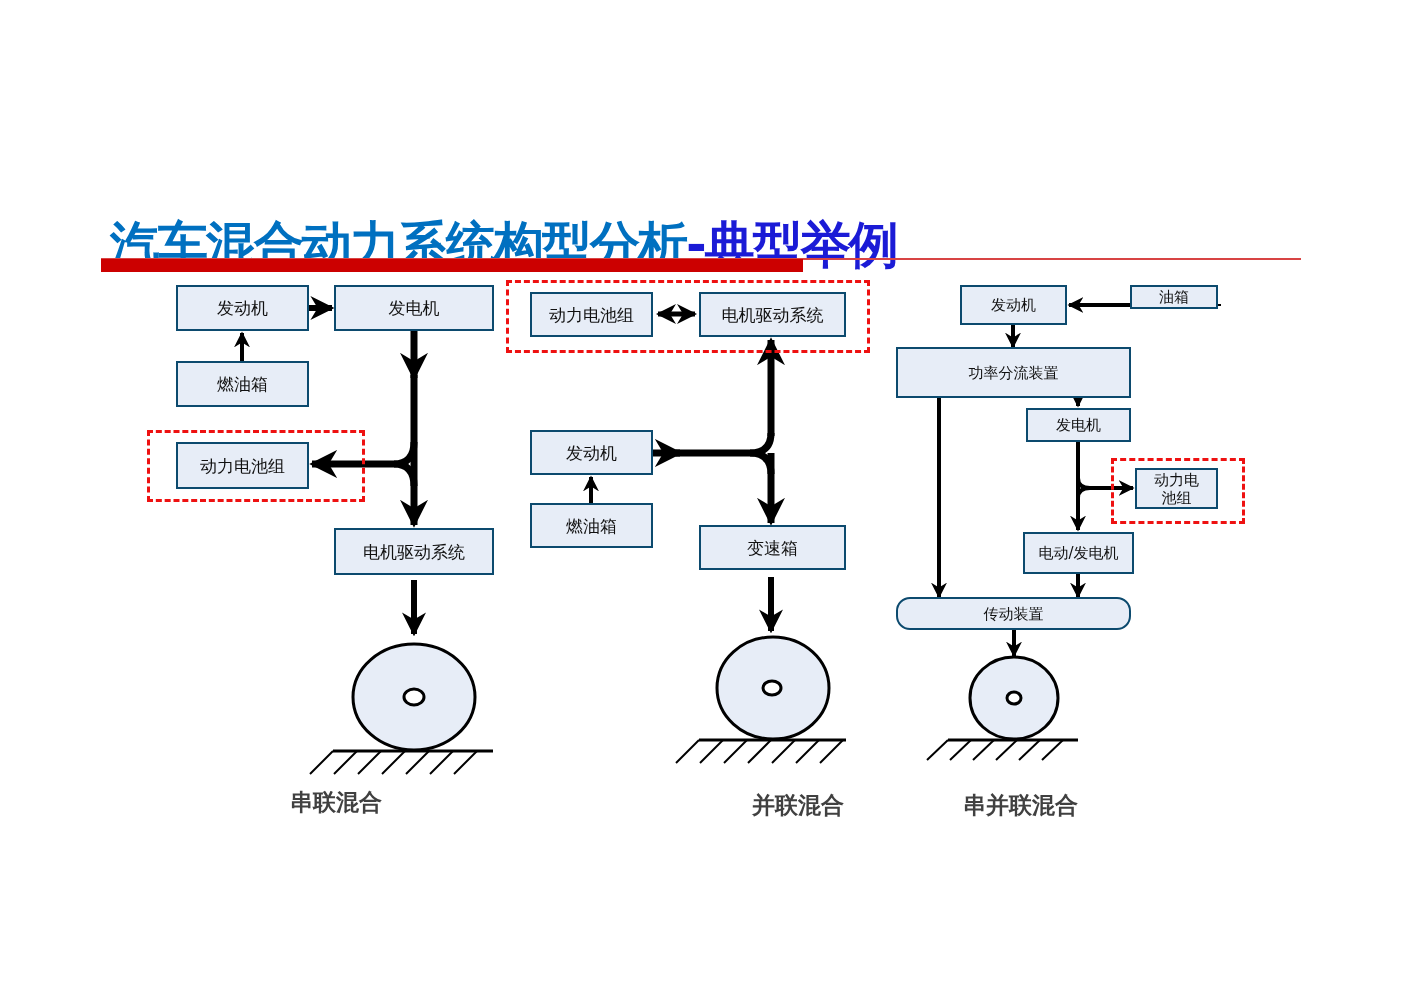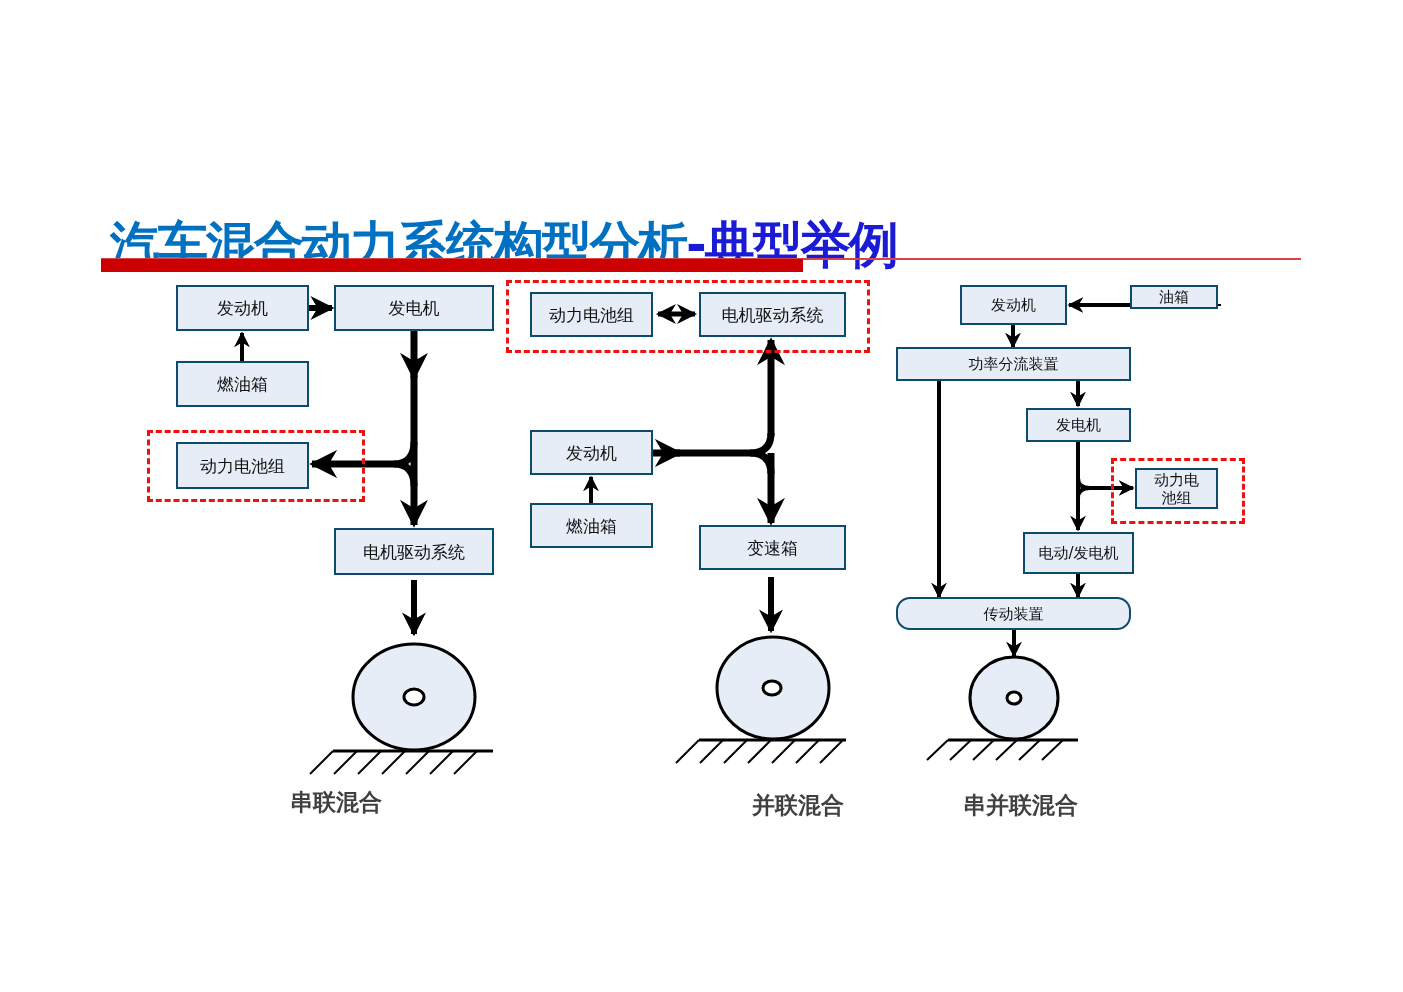--- a/index.html
+++ b/index.html
@@ -142,21 +142,21 @@
   </div>
 <div class="caption" style="left:752px;top:790px;">并联混合</div>
 
 <div class="dash" style="left:1111px;top:458px;width:134px;height:66px;"></div>
 <div class="box sm" style="left:960px;top:285px;width:107px;height:40px;">
     <span>发动机</span>
   </div>
 <div class="box sm" style="left:1130px;top:285px;width:88px;height:24px;">
     <span>油箱</span>
   </div>
-<div class="box sm" style="left:896px;top:347px;width:235px;height:34px;">
+<div class="box sm" style="left:896px;top:347px;width:235px;height:51px;">
     <span>功率分流装置</span>
   </div>
 <div class="box sm" style="left:1026px;top:408px;width:105px;height:34px;">
     <span>发电机</span>
   </div>
 <div class="box sm" style="left:1135px;top:468px;width:83px;height:41px;padding:0 10px;">
     <span style="word-break:break-all;">动力电池组</span>
   </div>
 <div class="box sm" style="left:1023px;top:532px;width:111px;height:42px;padding:12px 8px;">
     <span style="word-break:break-all;">电动/发电机</span>

